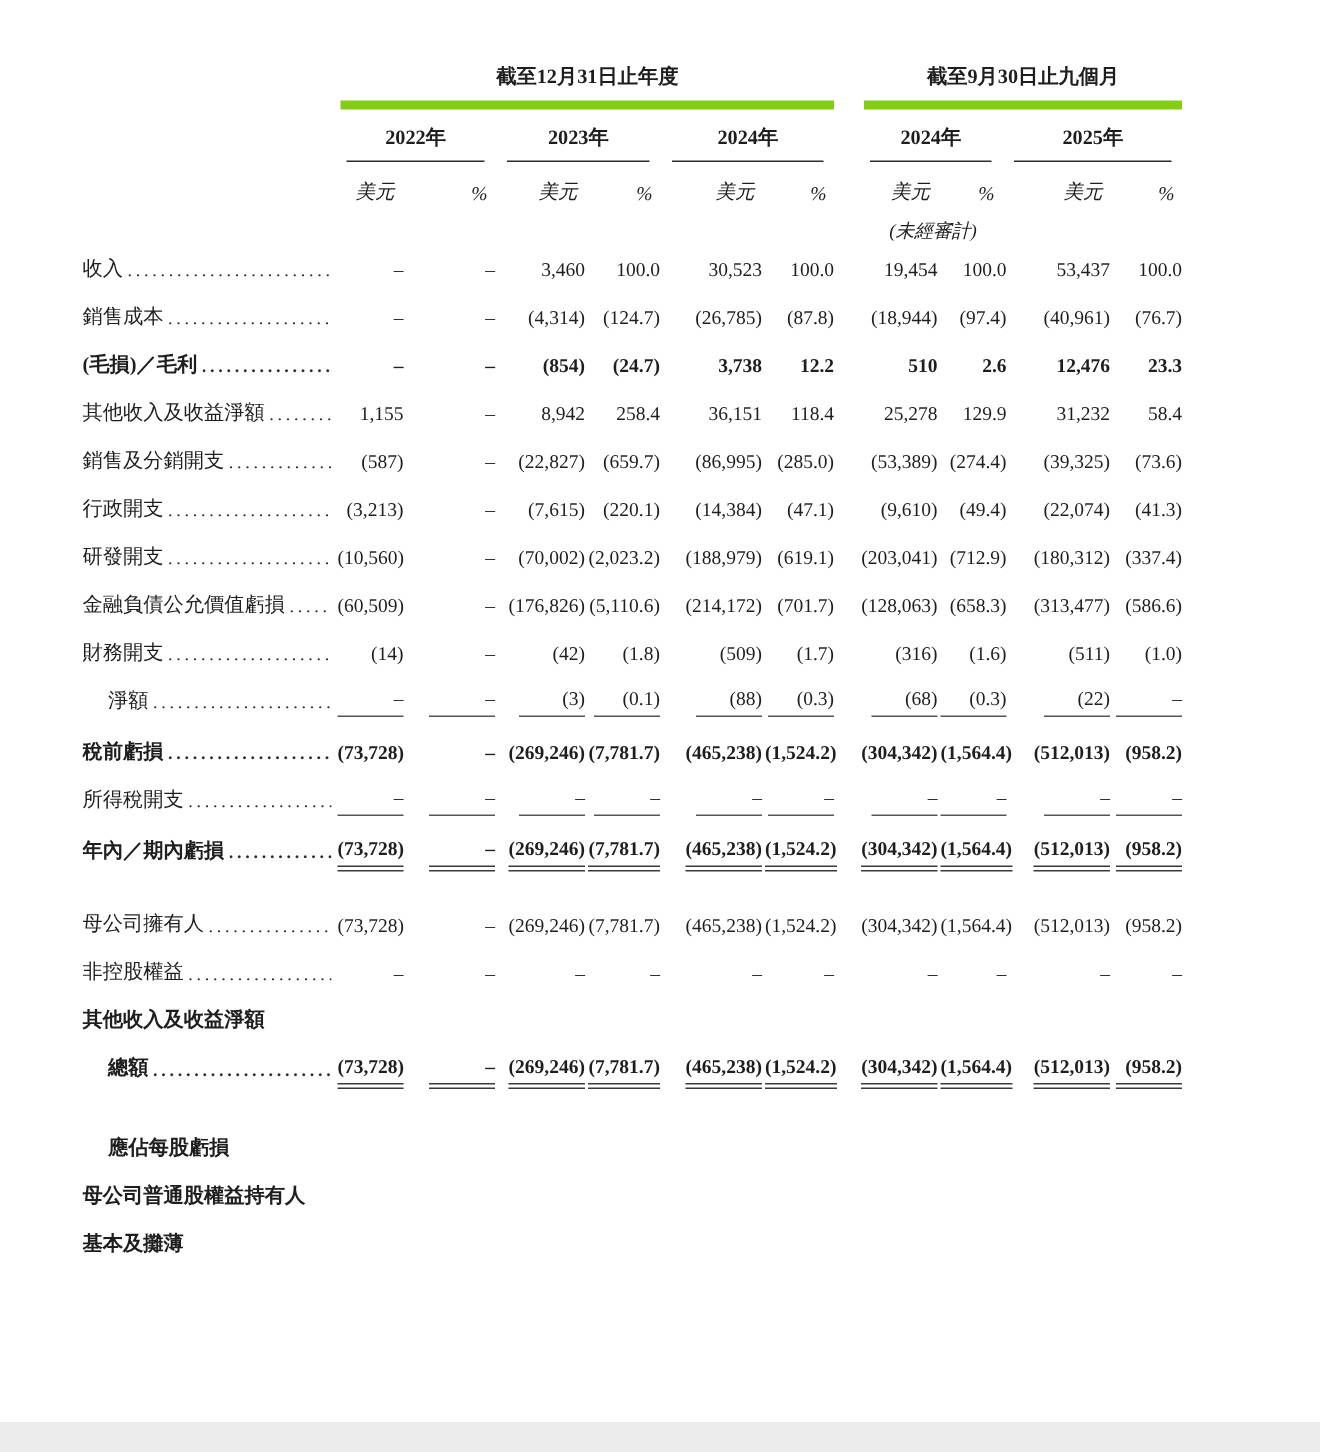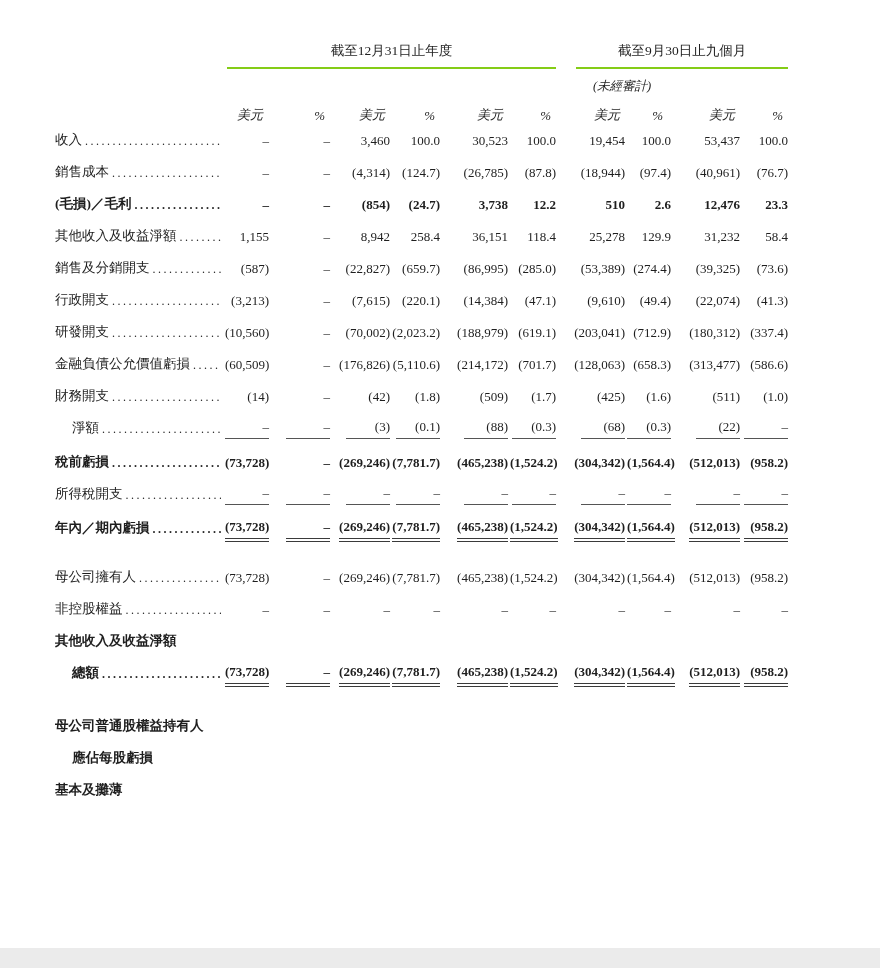--- a/index.html
+++ b/index.html
@@ -6,22 +6,22 @@
   body{
     width:880px;height:968px;background:#ffffff;
     font-family:"Liberation Serif","DejaVu Serif",serif;
     color:#1e1e1e;
   }
   .page{position:relative;width:880px;height:968px;background:#ffffff;overflow:hidden;}
   .content{position:absolute;left:55px;top:26px;width:735px;}
   table{border-collapse:collapse;table-layout:fixed;width:735px;}
   th,td{padding:0;vertical-align:bottom;font-weight:normal;}
   
-  .grp{font-weight:normal;text-align:center;font-size:13.5px;
-       border-bottom:2px solid #84cc16;padding:16px 0 7px 0;margin:0 2px;}
+  .grp{font-weight:bold;text-align:center;font-size:13.5px;
+       border-bottom:6px solid #84cc16;padding:16px 0 7px 0;margin:0 2px;}
   .yr{font-weight:bold;text-align:center;font-size:13.5px;
       border-bottom:1.5px solid #2b2b2b;padding:10px 0 6px 0;margin:0 9px 0 6px;}
   .un{font-style:italic;text-align:right;font-size:13px;padding:11px 7px 0 0;}
   .note{font-style:italic;text-align:center;font-size:12.5px;padding:9px 0 0 0;white-space:nowrap;}
   .note-last{padding-bottom:30px;}
   
   td.lblc{font-size:13.5px;padding:7px 4px 7px 0;white-space:nowrap;}
   td.lblc{display:flex;align-items:flex-end;overflow:hidden;}
   td.lblc .lt{white-space:pre;}
   td.lblc .dots{flex:1 1 auto;overflow:hidden;white-space:nowrap;letter-spacing:2.5px;
@@ -62,25 +62,37 @@
           <th></th>
           <th colspan="6">
             <div class="grp">截至12月31日止年度</div>
           </th>
           <th></th>
           <th colspan="4">
             <div class="grp">截至9月30日止九個月</div>
           </th>
         </tr>
         <tr>
-          <th colspan="8"></th>
-          <th colspan="2">
-              <div class="note">(未經審計)</div>
-            </th>
-          <th colspan="2"></th>
+          <th></th>
+          <th colspan="2">
+              <div class="yr">2022年</div>
+            </th>
+          <th colspan="2">
+              <div class="yr">2023年</div>
+            </th>
+          <th colspan="2">
+              <div class="yr">2024年</div>
+            </th>
+          <th></th>
+          <th colspan="2">
+              <div class="yr">2024年</div>
+            </th>
+          <th colspan="2">
+              <div class="yr">2025年</div>
+            </th>
         </tr>
         <tr>
           <th></th>
           <th>
               <div class="un">美元</div>
             </th>
           <th>
               <div class="un">%</div>
             </th>
           <th>
@@ -101,20 +113,27 @@
             </th>
           <th>
               <div class="un">%</div>
             </th>
           <th>
               <div class="un">美元</div>
             </th>
           <th>
               <div class="un">%</div>
             </th>
+        </tr>
+        <tr>
+          <th colspan="8"></th>
+          <th colspan="2">
+              <div class="note">(未經審計)</div>
+            </th>
+          <th colspan="2"></th>
         </tr>
       </thead>
       <tbody>
           <tr>
             <td class="lblc">
               <span class="lt">收入</span>
               <span class="dots">................................................................................</span>
             </td>
             <td class="num"><span class="cv">–</span></td>
             <td class="num"><span class="cv">–</span></td>
@@ -252,21 +271,21 @@
               <span class="lt">財務開支</span>
               <span class="dots">................................................................................</span>
             </td>
             <td class="num"><span class="cv">(14)</span></td>
             <td class="num"><span class="cv">–</span></td>
             <td class="num"><span class="cv">(42)</span></td>
             <td class="num"><span class="cv">(1.8)</span></td>
             <td class="num"><span class="cv">(509)</span></td>
             <td class="num"><span class="cv">(1.7)</span></td>
             <td></td>
-            <td class="num"><span class="cv">(425)</span></td>
+            <td class="num"><span class="cv">(316)</span></td>
             <td class="num"><span class="cv">(1.6)</span></td>
             <td class="num"><span class="cv">(511)</span></td>
             <td class="num"><span class="cv">(1.0)</span></td>
           </tr>
           <tr>
             <td class="lblc ind">
               <span class="lt">淨額</span>
               <span class="dots">................................................................................</span>
             </td>
             <td class="num"><span class="cv sgl">–</span></td>
@@ -399,38 +418,38 @@
             <td></td>
             <td class="num b"><span class="cv dbl">(304,342)</span></td>
             <td class="num b"><span class="cv dbl">(1,564.4)</span></td>
             <td class="num b"><span class="cv dbl">(512,013)</span></td>
             <td class="num b"><span class="cv dbl">(958.2)</span></td>
           </tr>
           <tr class="sp">
             <td colspan="12" style="height: 13px;"></td>
           </tr>
           <tr>
-            <td class="lblc b">
-              <span class="lt">母公司普通股權益持有人</span>
-            </td>
-            <td class="num b"></td>
-            <td class="num b"></td>
-            <td class="num b"></td>
-            <td class="num b"></td>
-            <td class="num b"></td>
-            <td class="num b"></td>
-            <td></td>
-            <td class="num b"></td>
-            <td class="num b"></td>
-            <td class="num b"></td>
-            <td class="num b"></td>
-          </tr>
-          <tr>
             <td class="lblc b ind">
               <span class="lt">應佔每股虧損</span>
+            </td>
+            <td class="num b"></td>
+            <td class="num b"></td>
+            <td class="num b"></td>
+            <td class="num b"></td>
+            <td class="num b"></td>
+            <td class="num b"></td>
+            <td></td>
+            <td class="num b"></td>
+            <td class="num b"></td>
+            <td class="num b"></td>
+            <td class="num b"></td>
+          </tr>
+          <tr>
+            <td class="lblc b">
+              <span class="lt">母公司普通股權益持有人</span>
             </td>
             <td class="num b"></td>
             <td class="num b"></td>
             <td class="num b"></td>
             <td class="num b"></td>
             <td class="num b"></td>
             <td class="num b"></td>
             <td></td>
             <td class="num b"></td>
             <td class="num b"></td>

